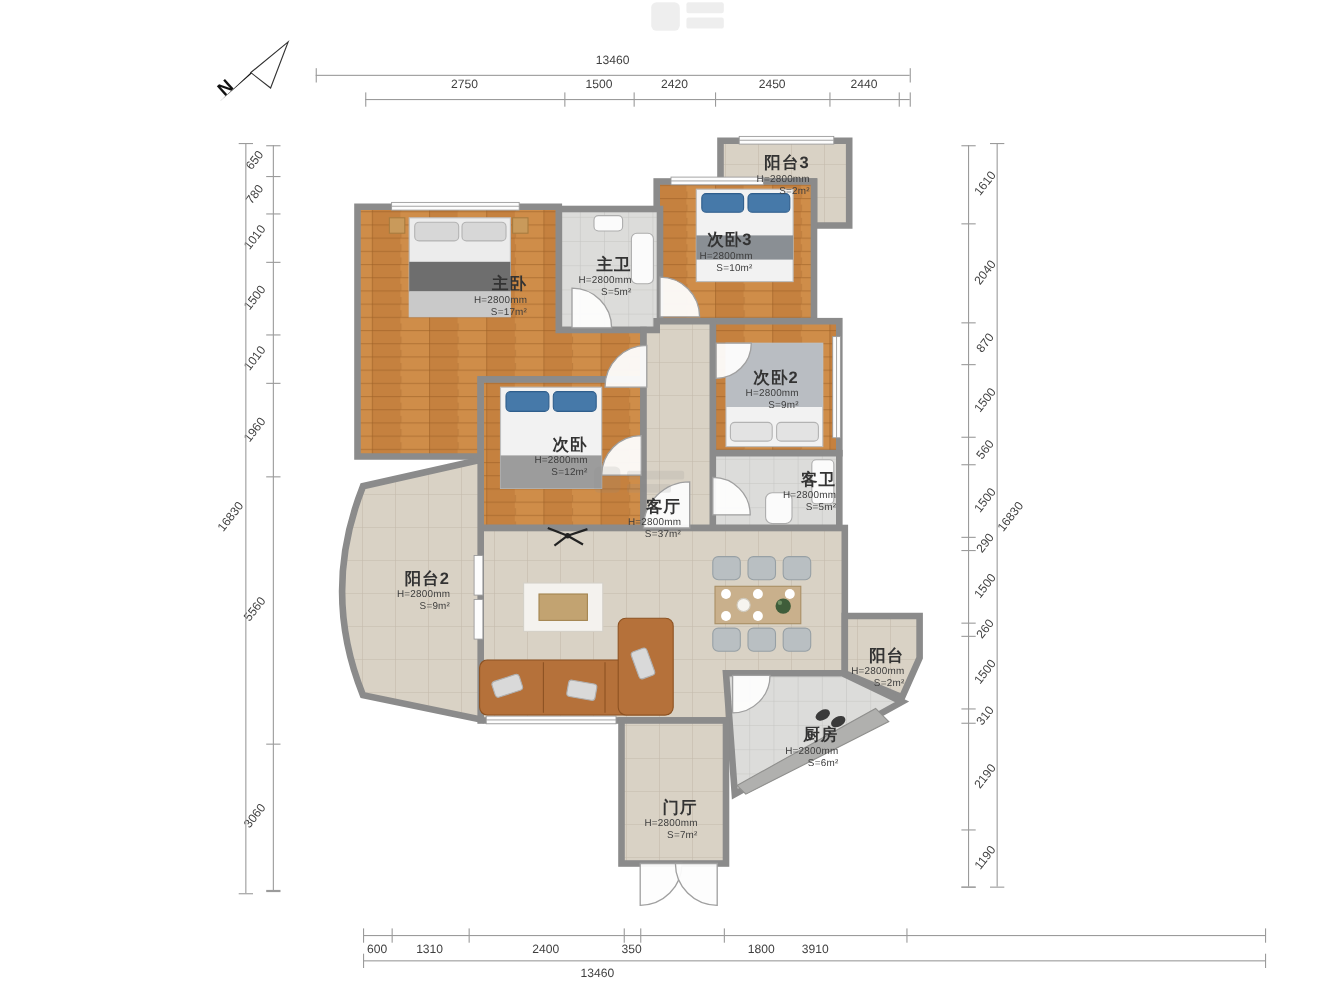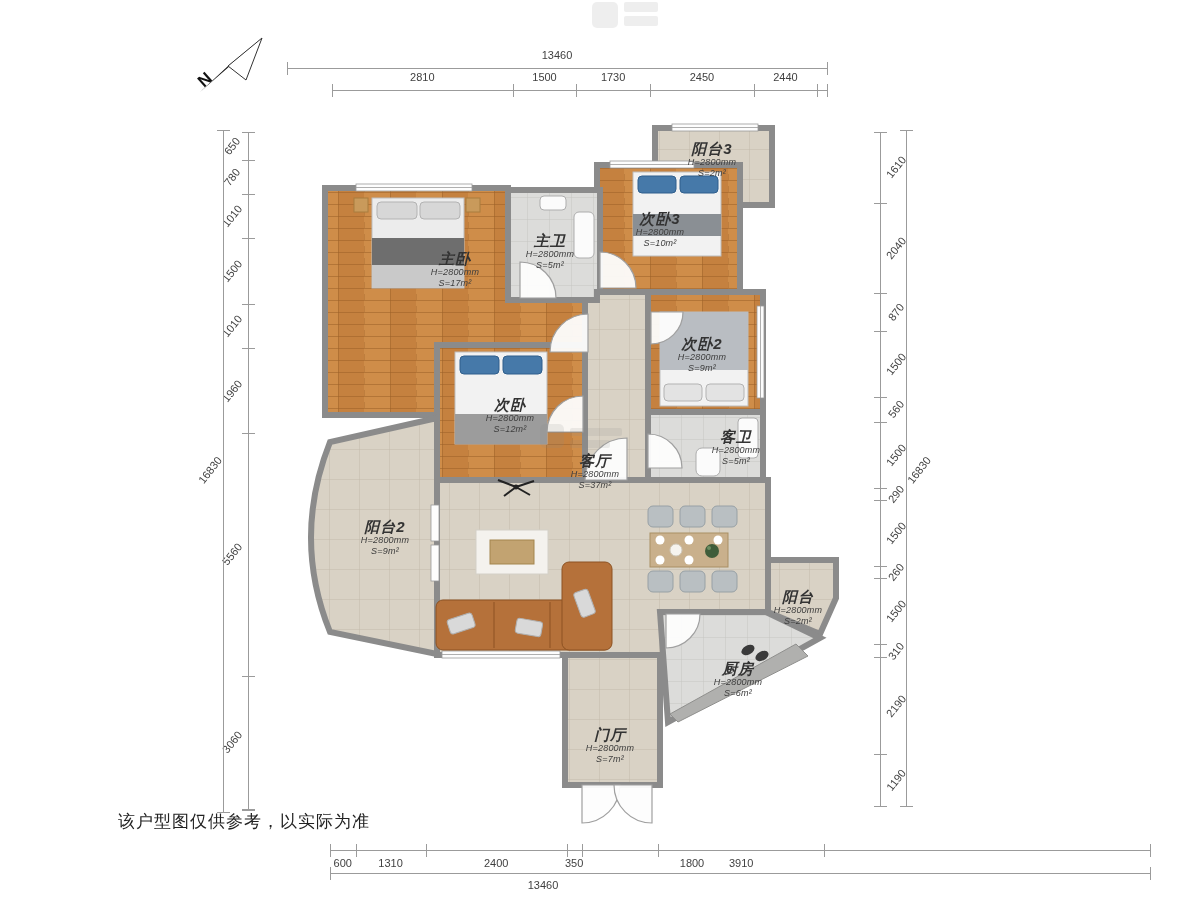--- a/index.html
+++ b/index.html
@@ -1,19 +1,19 @@
 <!DOCTYPE html>
 <html><head>
 <meta charset="utf-8">
 <style>
   html,body{margin:0;padding:0;background:#fff;}
   #canvas{position:relative;width:1200px;height:900px;background:#fff;overflow:hidden;
           font-family:"Liberation Sans","DejaVu Sans",sans-serif;}
   svg text{font-family:"Liberation Sans","DejaVu Sans",sans-serif;}
-  .room-label{position:absolute;transform:translateX(-50%);text-align:center;color:#333;pointer-events:none;font-style:italic;}
+  .room-label{position:absolute;transform:translateX(-50%);text-align:right;color:#333;pointer-events:none;}
   .room-label .rn{font-size:15px;font-weight:600;letter-spacing:1px;line-height:17px;}
   .room-label .rs{font-size:9px;color:#3d3d3d;line-height:11px;letter-spacing:.2px;}
   .dim-line{position:absolute;background:#9b9b9b;}
   .dim-tick{position:absolute;background:#9b9b9b;}
   .dim-label{position:absolute;font-size:11px;color:#3f3f3f;white-space:nowrap;
              transform:translate(-50%,-50%);}
   .dim-label.rot{transform:translate(-50%,-50%) rotate(-52deg);}
   #disclaimer{position:absolute;left:118px;top:810px;font-size:17px;color:#222;letter-spacing:1px;}
 </style>
 </head>
@@ -242,25 +242,25 @@
   </div>
   <div class="room-label" style="left:610px;top:726px">
     <div class="rn">门厅</div>
       <div class="rs">H=2800mm</div>
       <div class="rs">S=7m²</div>
   </div>
 
   <div id="dims">
       <div class="dim-line" style="left: 332px; top: 90px; width: 495px; height: 1px;"></div>
       <div class="dim-tick" style="left: 332px; top: 84px; width: 1px; height: 13px;"></div>
-      <div class="dim-label" style="left: 422.312px; top: 77px;">2810</div>
+      <div class="dim-label" style="left: 422.312px; top: 77px;">2750</div>
       <div class="dim-tick" style="left: 512.625px; top: 84px; width: 1px; height: 13px;"></div>
       <div class="dim-label" style="left: 544.5px; top: 77px;">1500</div>
       <div class="dim-tick" style="left: 576.375px; top: 84px; width: 1px; height: 13px;"></div>
-      <div class="dim-label" style="left: 613.138px; top: 77px;">1730</div>
+      <div class="dim-label" style="left: 613.138px; top: 77px;">2420</div>
       <div class="dim-tick" style="left: 649.9px; top: 84px; width: 1px; height: 13px;"></div>
       <div class="dim-label" style="left: 701.962px; top: 77px;">2450</div>
       <div class="dim-tick" style="left: 754.025px; top: 84px; width: 1px; height: 13px;"></div>
       <div class="dim-label" style="left: 785.475px; top: 77px;">2440</div>
       <div class="dim-tick" style="left: 816.925px; top: 84px; width: 1px; height: 13px;"></div>
       <div class="dim-tick" style="left: 827px; top: 84px; width: 1px; height: 13px;"></div>
       <div class="dim-line" style="left: 287px; top: 68px; width: 540px; height: 1px;"></div>
       <div class="dim-tick" style="left: 287px; top: 62px; width: 1px; height: 13px;"></div>
       <div class="dim-tick" style="left: 827px; top: 62px; width: 1px; height: 13px;"></div>
       <div class="dim-label" style="left: 557px; top: 55px;">13460</div>
@@ -334,14 +334,13 @@
       <div class="dim-tick" style="left: 874px; top: 753.72px; width: 13px; height: 1px;"></div>
       <div class="dim-label rot" style="left: 896px; top: 779.9px;">1190</div>
       <div class="dim-tick" style="left: 874px; top: 806.08px; width: 13px; height: 1px;"></div>
       <div class="dim-tick" style="left: 874px; top: 806px; width: 13px; height: 1px;"></div>
       <div class="dim-line" style="left: 906px; top: 130px; width: 1px; height: 676px;"></div>
       <div class="dim-tick" style="left: 900px; top: 130px; width: 13px; height: 1px;"></div>
       <div class="dim-tick" style="left: 900px; top: 806px; width: 13px; height: 1px;"></div>
       <div class="dim-label rot" style="left: 919px; top: 470px;">16830</div>
     </div>
 
-  <div id="disclaimer">该户型图仅供参考，以实际为准</div>
 </div>
 
 </body></html>

